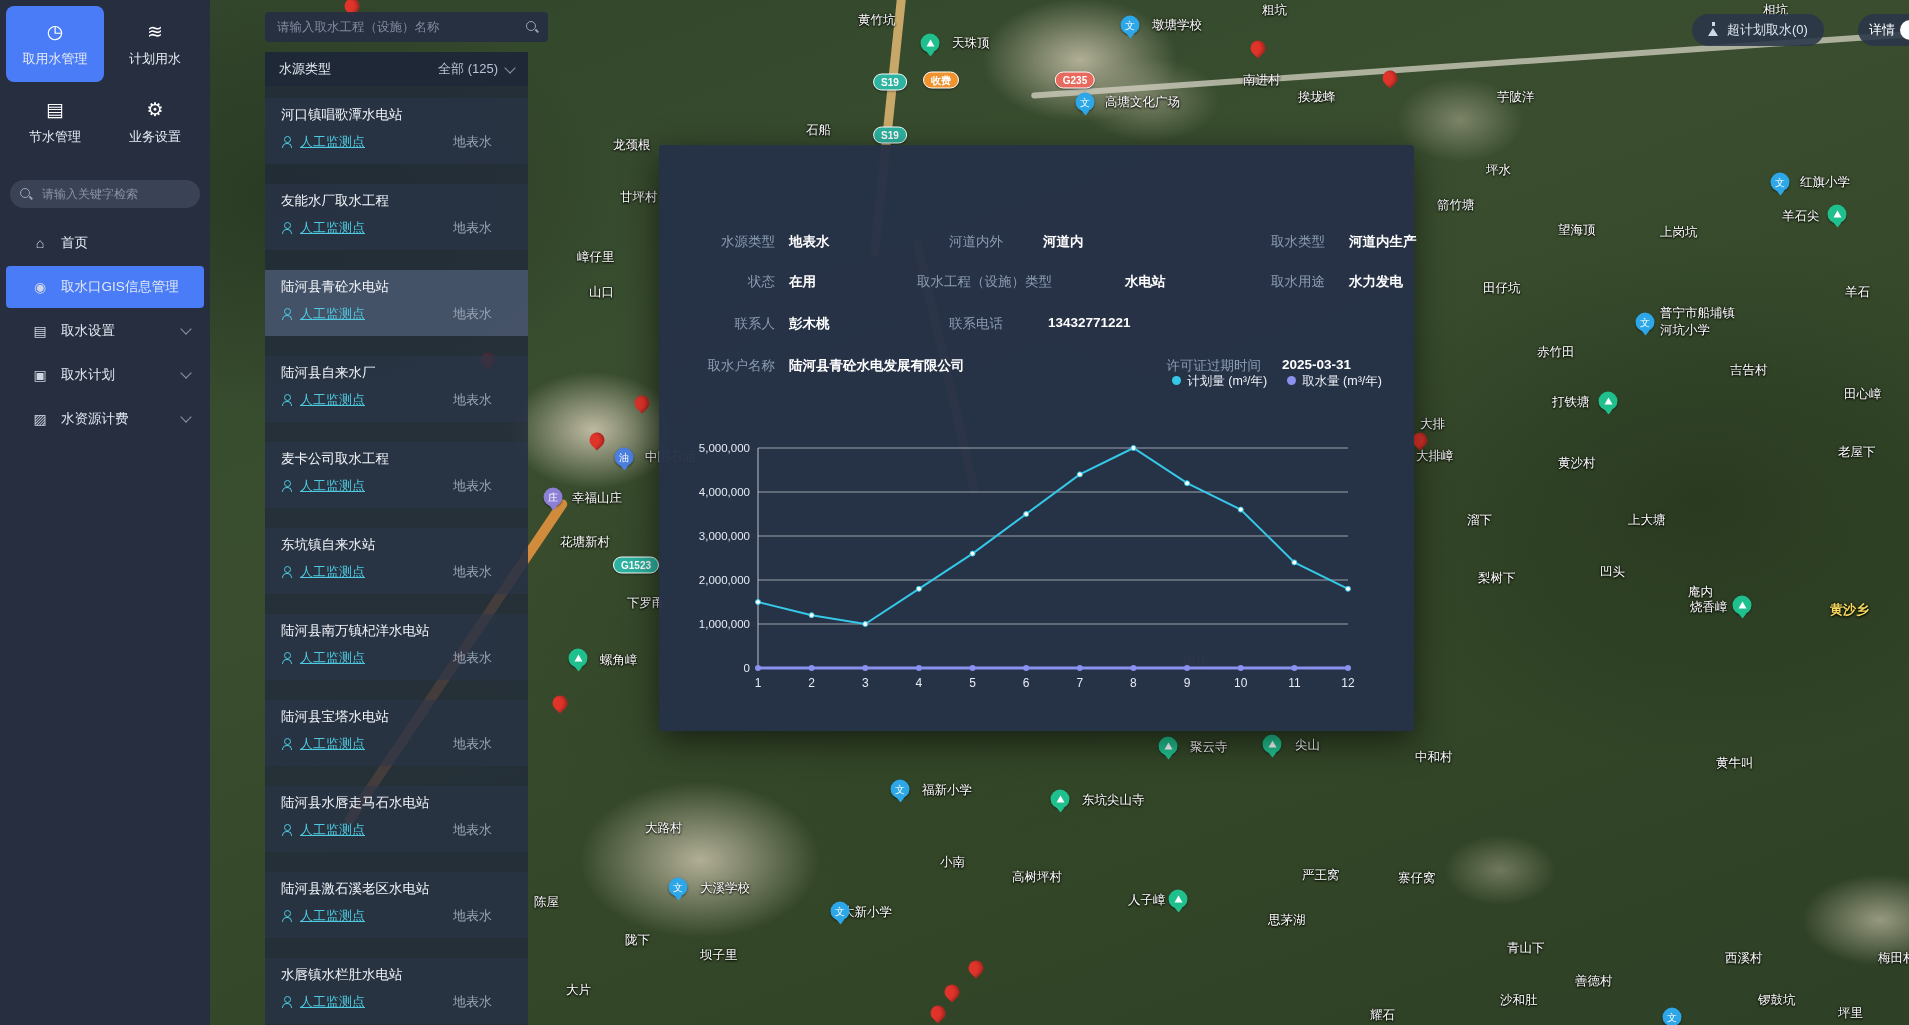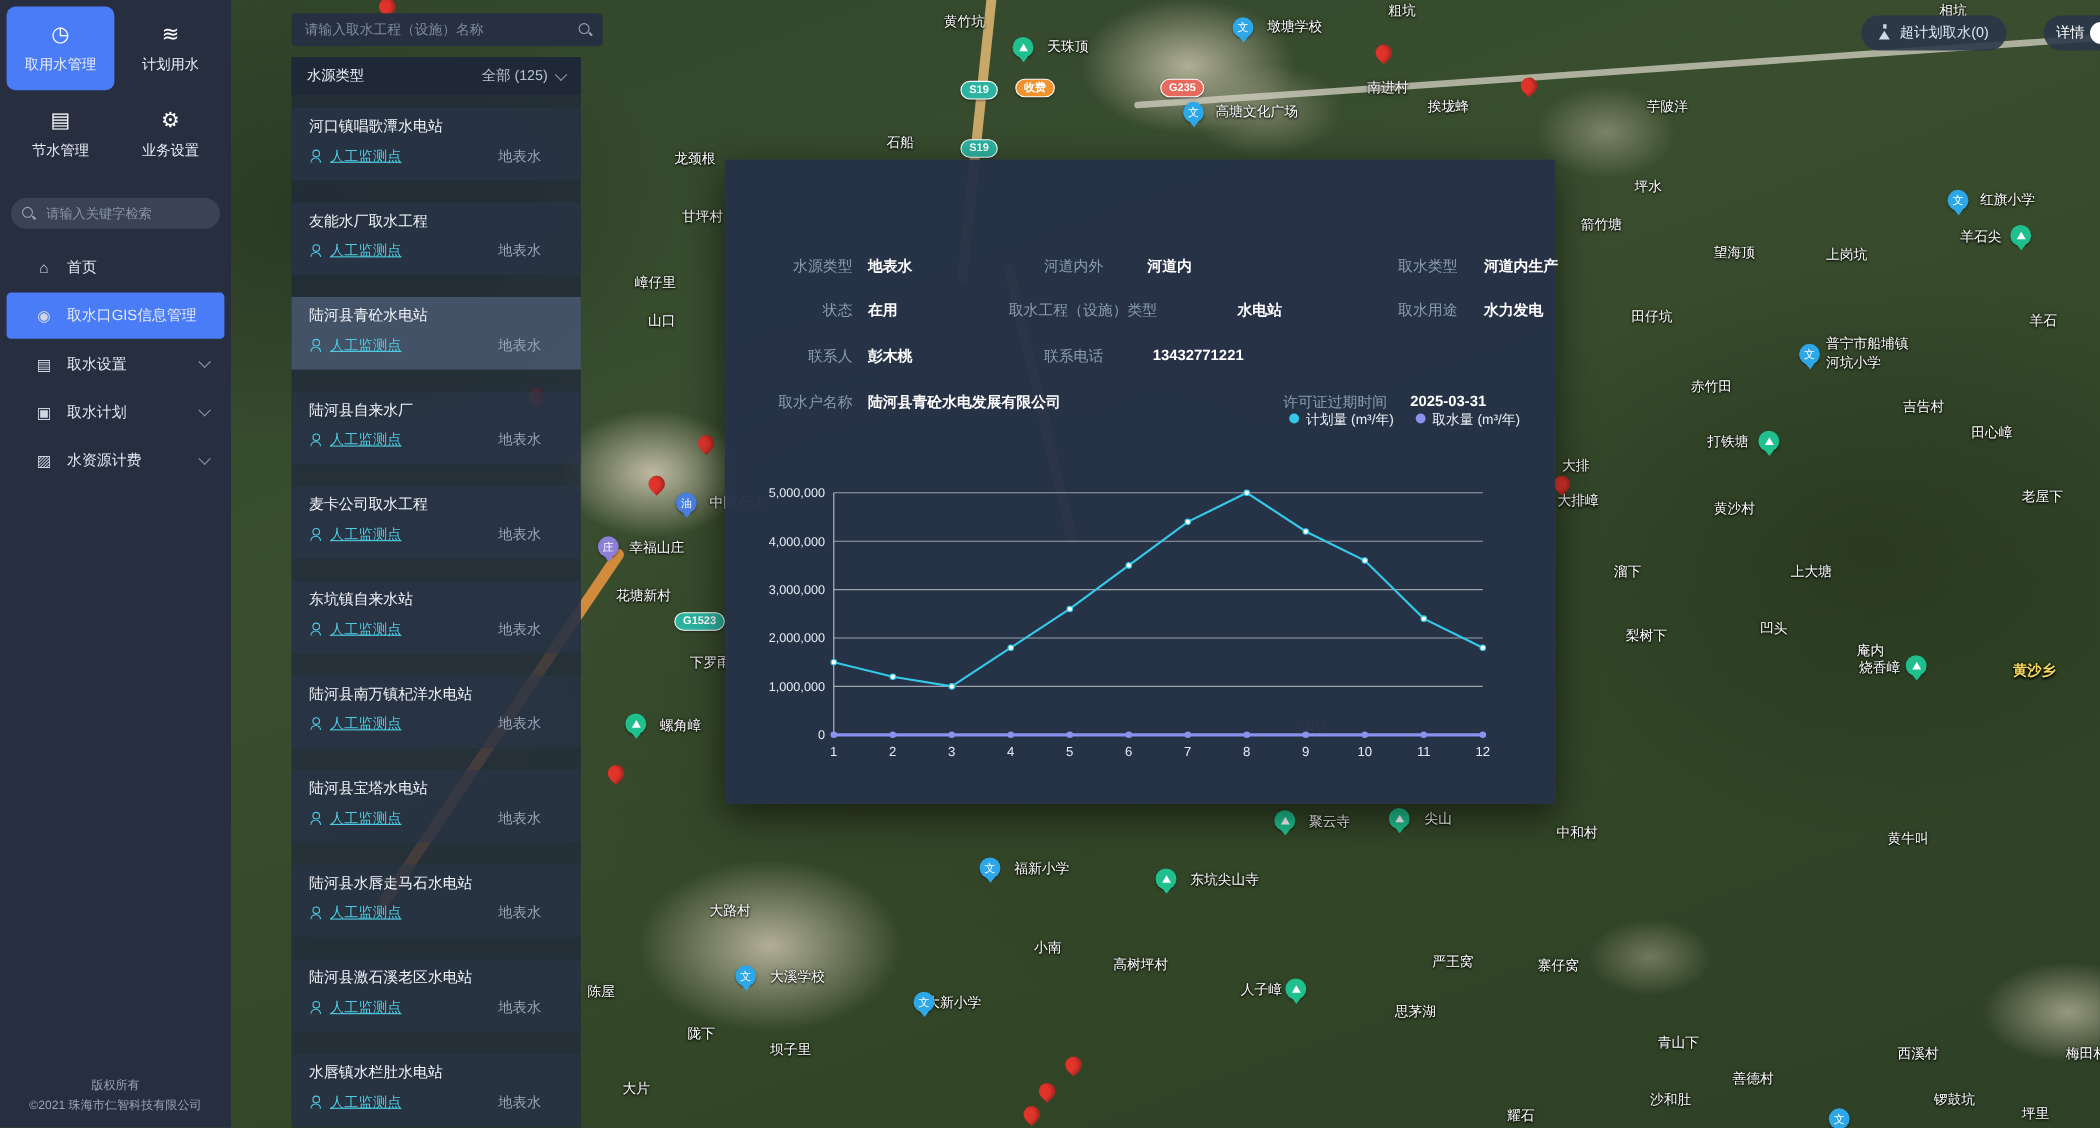--- a/index.html
+++ b/index.html
@@ -141,21 +141,21 @@
       <span class="map-label" style="left: 1782px; top: 216px;">羊石尖</span>
       <span class="map-label" style="left: 1558px; top: 230px;">望海顶</span>
       <span class="map-label" style="left: 1660px; top: 232px;">上岗坑</span>
       <span class="map-label" style="left: 1483px; top: 288px;">田仔坑</span>
       <span class="map-label" style="left: 1845px; top: 292px;">羊石</span>
       <span class="map-label" style="left: 1660px; top: 313px;">普宁市船埔镇</span>
       <span class="map-label" style="left: 1660px; top: 330px;">河坑小学</span>
       <span class="map-label" style="left: 1537px; top: 352px; text-align: center;">赤竹田</span>
       <span class="map-label" style="left: 1552px; top: 402px;">打铁塘</span>
       <span class="map-label" style="left: 1730px; top: 370px;">吉告村</span>
-      <span class="map-label" style="left: 1792px; top: 394px;">田心嶂</span>
+      <span class="map-label" style="left: 1844px; top: 394px;">田心嶂</span>
       <span class="map-label" style="left: 1558px; top: 463px;">黄沙村</span>
       <span class="map-label" style="left: 1467px; top: 520px;">溜下</span>
       <span class="map-label" style="left: 1628px; top: 520px;">上大塘</span>
       <span class="map-label" style="left: 1420px; top: 424px;">大排</span>
       <span class="map-label" style="left: 1416px; top: 456px;">大排嶂</span>
       <span class="map-label" style="left: 1838px; top: 452px;">老屋下</span>
       <span class="map-label" style="left: 1600px; top: 572px;">凹头</span>
       <span class="map-label" style="left: 1688px; top: 592px;">庵内</span>
       <span class="map-label" style="left: 1690px; top: 607px;">烧香嶂</span>
       <span class="map-label yellow" style="left: 1830px; top: 610px;">黄沙乡</span>
@@ -294,24 +294,20 @@
     <div class="menu-item">
       <span class="mi-ic">▣</span>
       <span>取水计划</span>
       <span class="chev"></span>
     </div>
     <div class="menu-item">
       <span class="mi-ic">▨</span>
       <span>水资源计费</span>
       <span class="chev"></span>
     </div>
-  </div>
-  <div class="copyright">
-    <div>版权所有</div>
-    <div>©2021 珠海市仁智科技有限公司</div>
   </div>
 </div>
 
 <div id="panel-search">
   <input placeholder="请输入取水工程（设施）名称" style="">
   <span class="icon-search"></span>
 </div>
 <div id="list-panel">
   <div class="filter-row">
     <span>水源类型</span>

